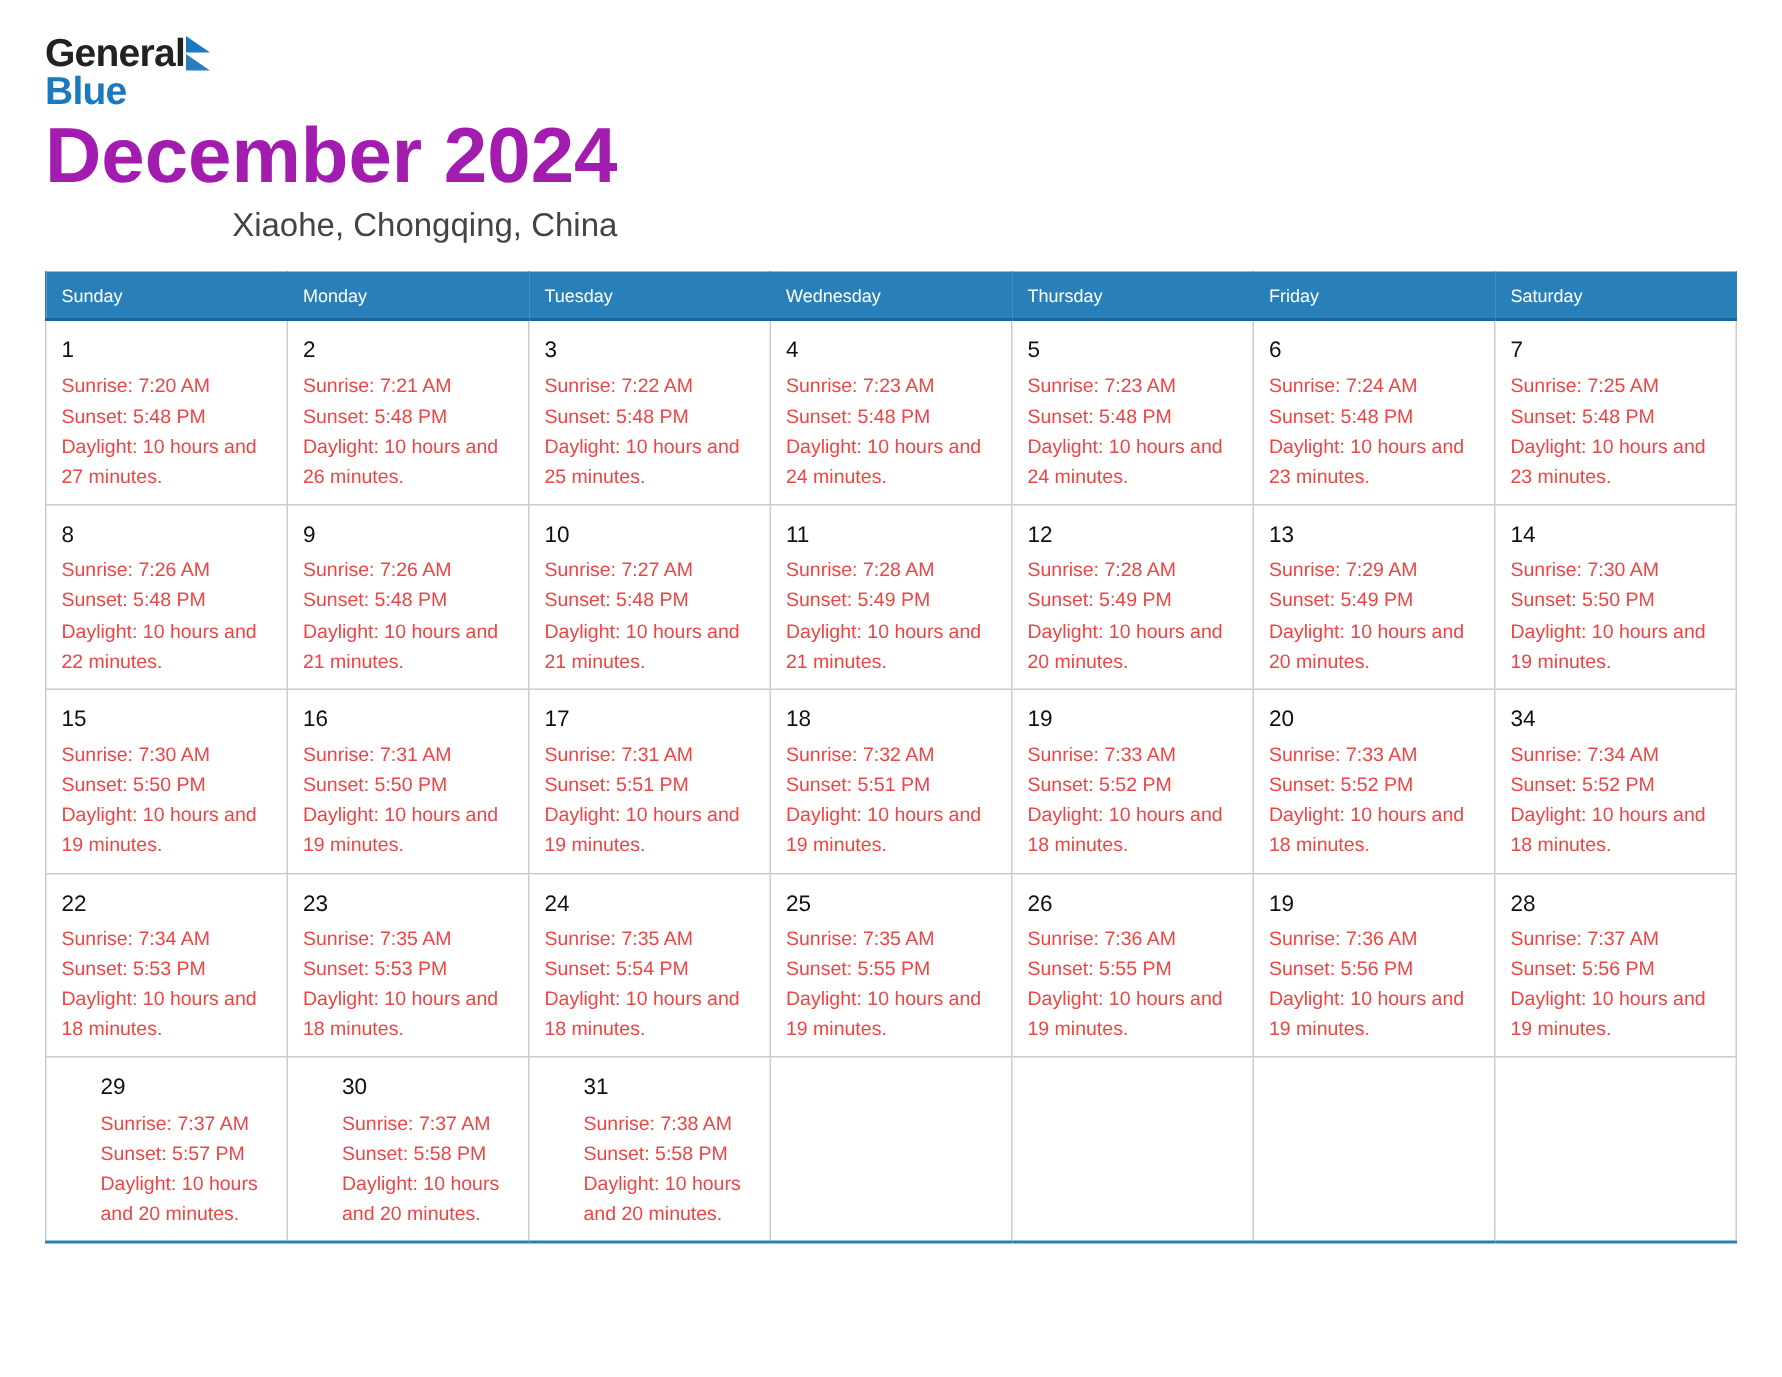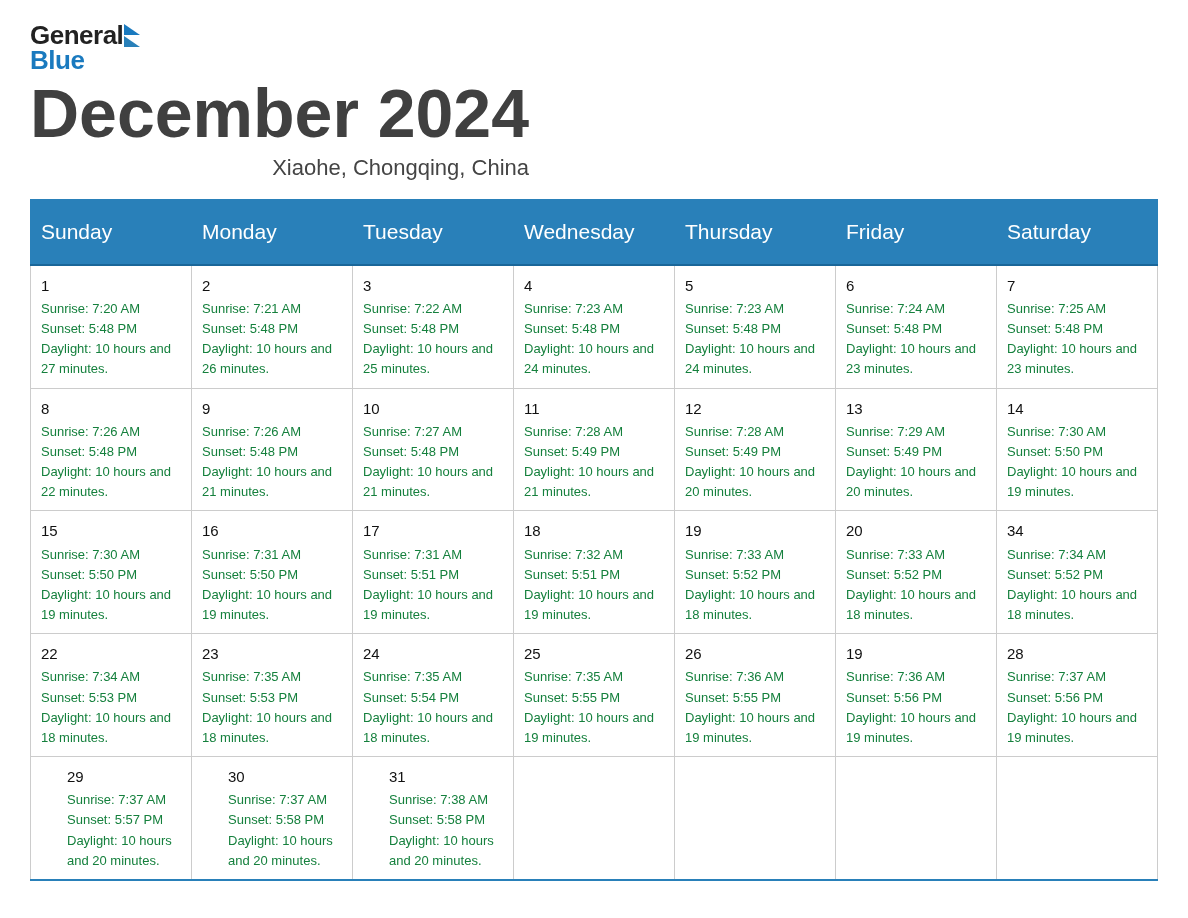--- a/index.html
+++ b/index.html
@@ -33,61 +33,61 @@
       font-size: 26px;
       font-weight: bold;
       color: #1a7abf;
       letter-spacing: -0.5px;
       margin-top: -6px;
     }
     .title-section {
       text-align: right;
     }
     .month-year {
-      font-size: 68px;
+      font-size: 52px;
       font-weight: bold;
-      color: #404040;
+      color: #a21caf;
       line-height: 1.1;
     }
     .location {
       font-size: 22px;
       color: #444;
       margin-top: 4px;
     }
     table {
       width: 100%;
       border-collapse: collapse;
       table-layout: fixed;
     }
     th {
       background-color: #2980b9;
       color: #fff;
       text-align: left;
-      padding: 20px 10px;
-      font-size: 21px;
+      padding: 8px 10px;
+      font-size: 12px;
       font-weight: normal;
       border: 1px solid #2980b9;
     }
     td {
       vertical-align: top;
       padding: 8px 10px;
       border: 1px solid #ccc;
       font-size: 13px;
       line-height: 1.55;
       background: #fff;
     }
     .day-num {
       font-size: 15px;
       font-weight: normal;
       color: #111;
       display: block;
       margin-bottom: 2px;
     }
     .day-info {
-      color: #15803d;
+      color: #ef4444;
       font-size: 13px;
       text-align: right;
     }
     tr:last-child td {
       border-bottom: 2px solid #2980b9;
       padding-left: 36px;
     }
     thead tr th {
       border-bottom: 2px solid #1a6699;
     }

